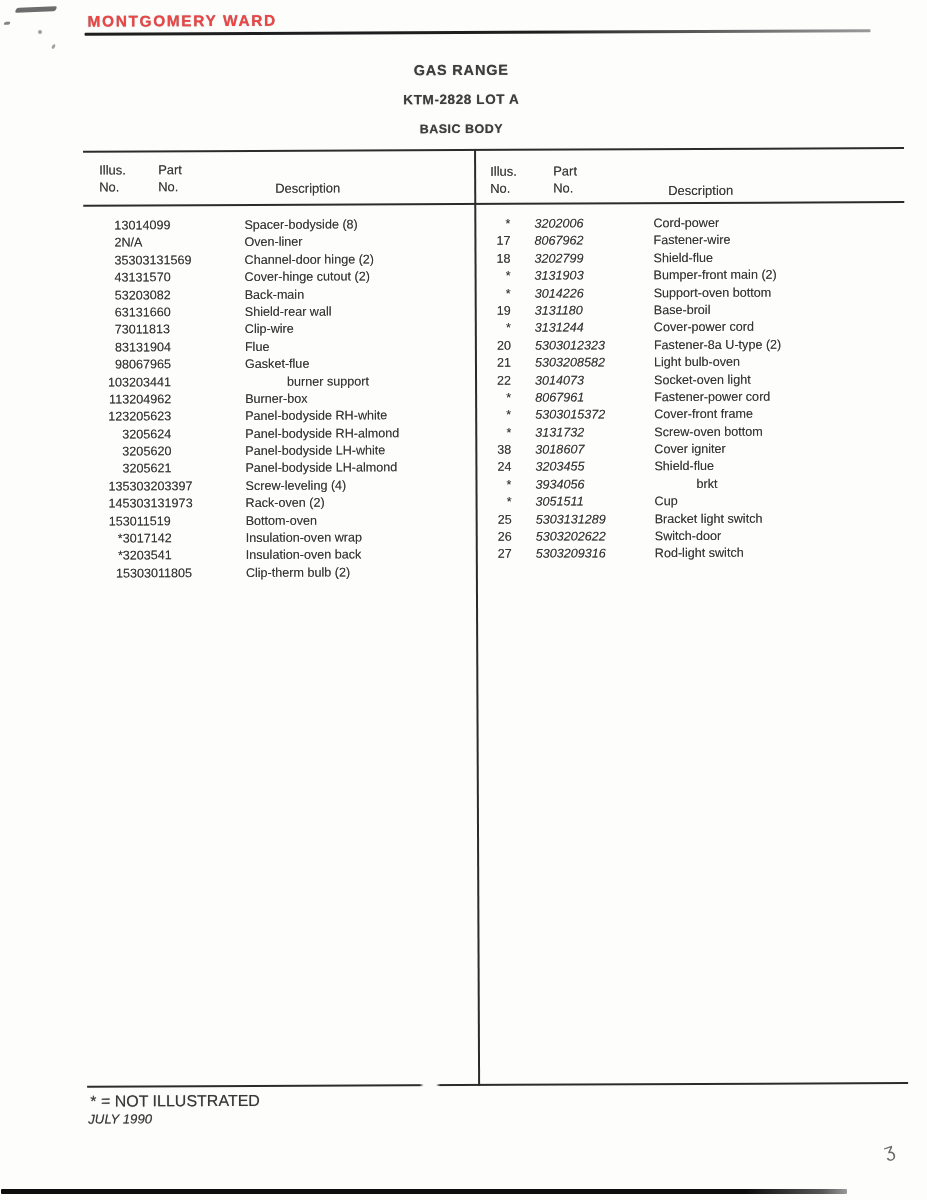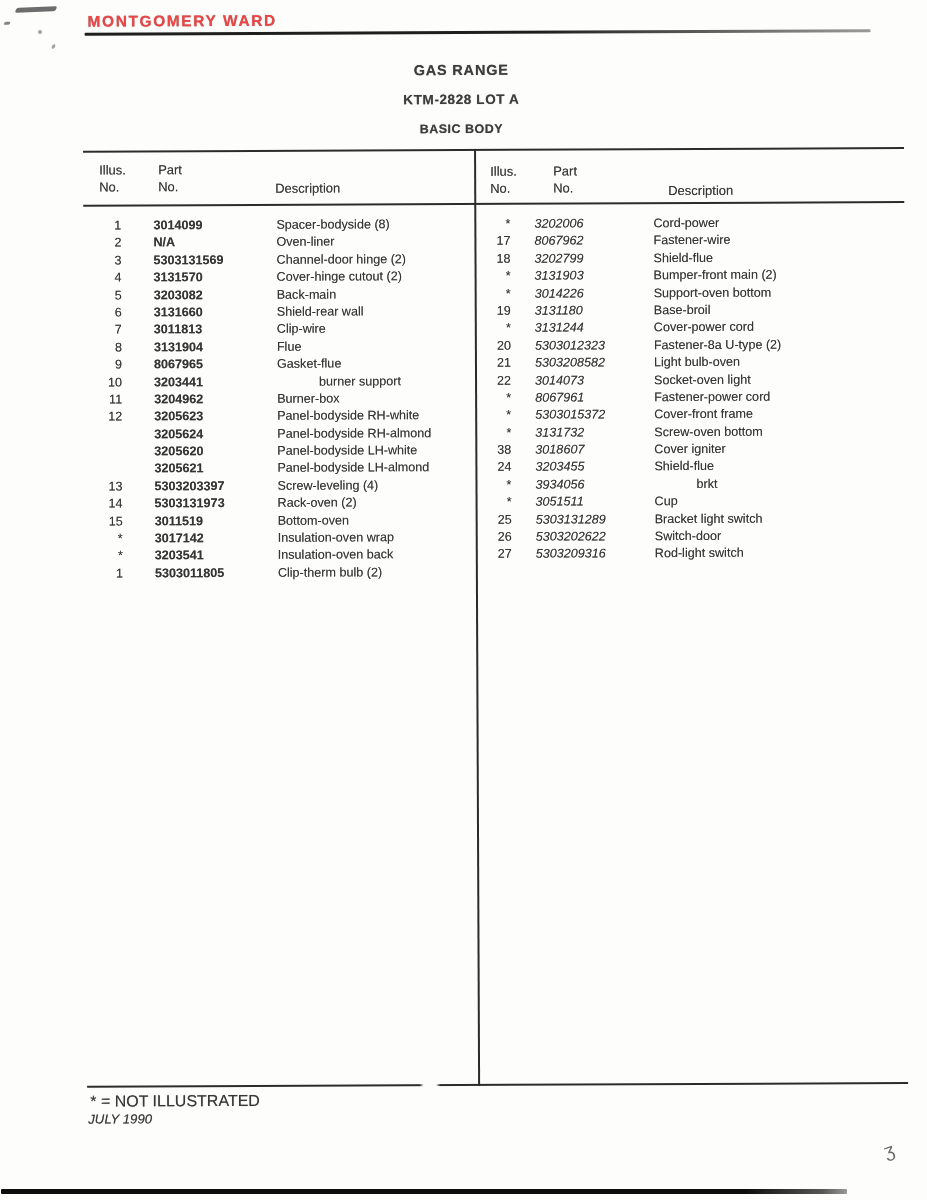--- a/index.html
+++ b/index.html
@@ -58,21 +58,21 @@
   .h-r-part{ left:555px; top:164px;}  .h-r-no2{ left:555px; top:181px;}
   .h-r-desc{ left:670px; top:184px;}
 
   
   .rows{ position:absolute; top:216px; font-size:12.6px; color:#353535;
     text-shadow:0 0 .6px rgba(50,50,50,.55);}
   .rows-left{ left:85px; width:392px;}
   .rows-right{ left:485px; width:422px;}
   .trow{ display:flex; height:17.4px; line-height:17.4px; white-space:nowrap;}
   .rows-left .col-illus{ width:38px; text-align:right; flex:none;}
-  .rows-left .col-part{ width:123px; margin-left:32px; flex:none;font-weight:bold;}
+  .rows-left .col-part{ width:123px; flex:none;}
   .rows-right .col-illus{ width:27px; text-align:right; flex:none;}
   .rows-right .col-part{ width:119px; margin-left:24px; flex:none;font-style:italic;}
   .col-desc{ flex:1;}
   .col-desc.indent{ padding-left:42px;}
 
   
   .footnote{ position:absolute; left:88px; top:1091px; font-size:16px; color:#383838; text-shadow:0 0 .7px rgba(55,55,55,.6);}
   .date{ position:absolute; left:86px; top:1110px; font-size:13.2px; color:#383838; text-shadow:0 0 .7px rgba(55,55,55,.6);font-style:italic;}
 </style>
 </head>

